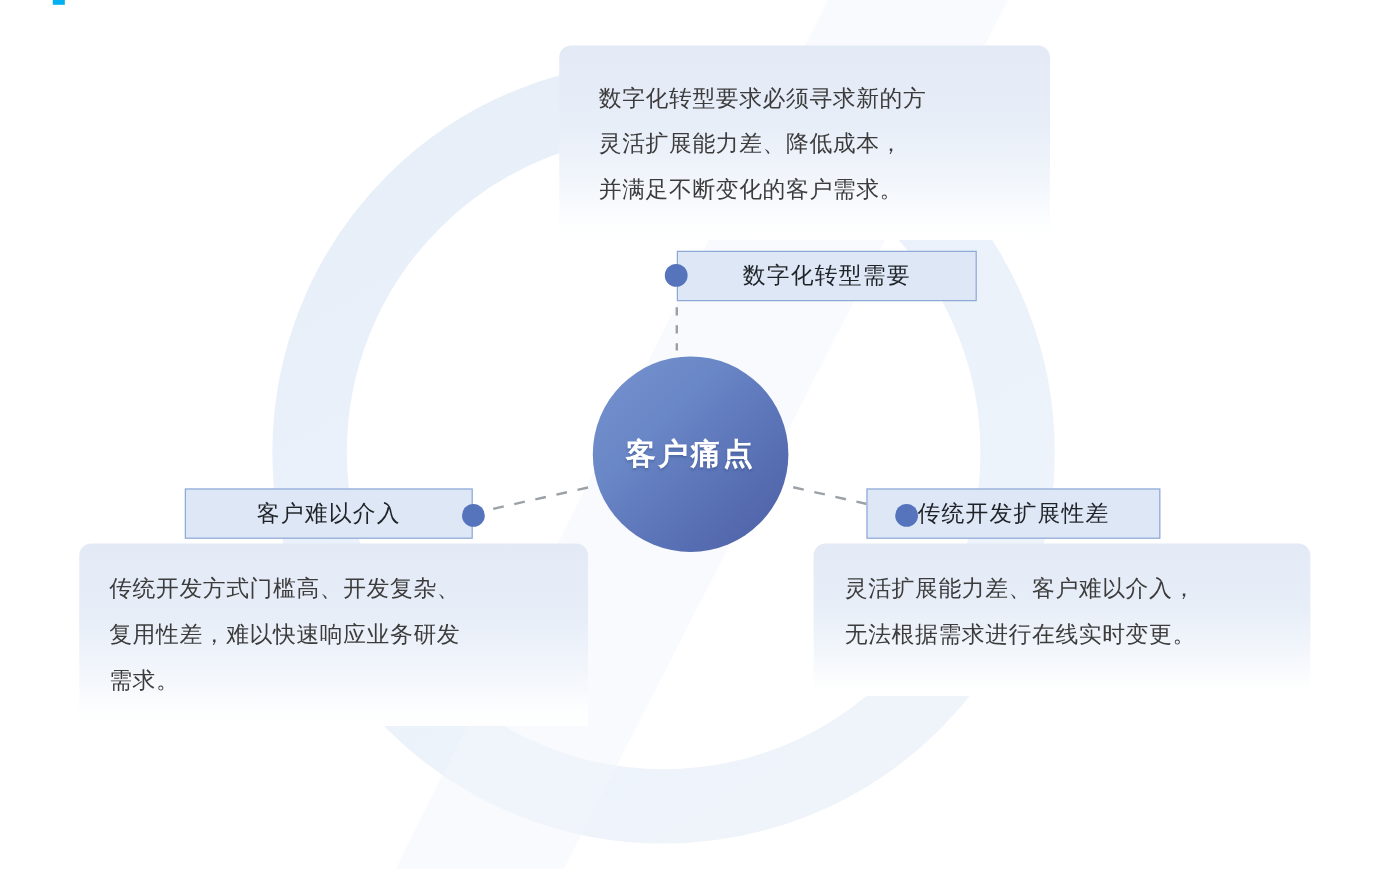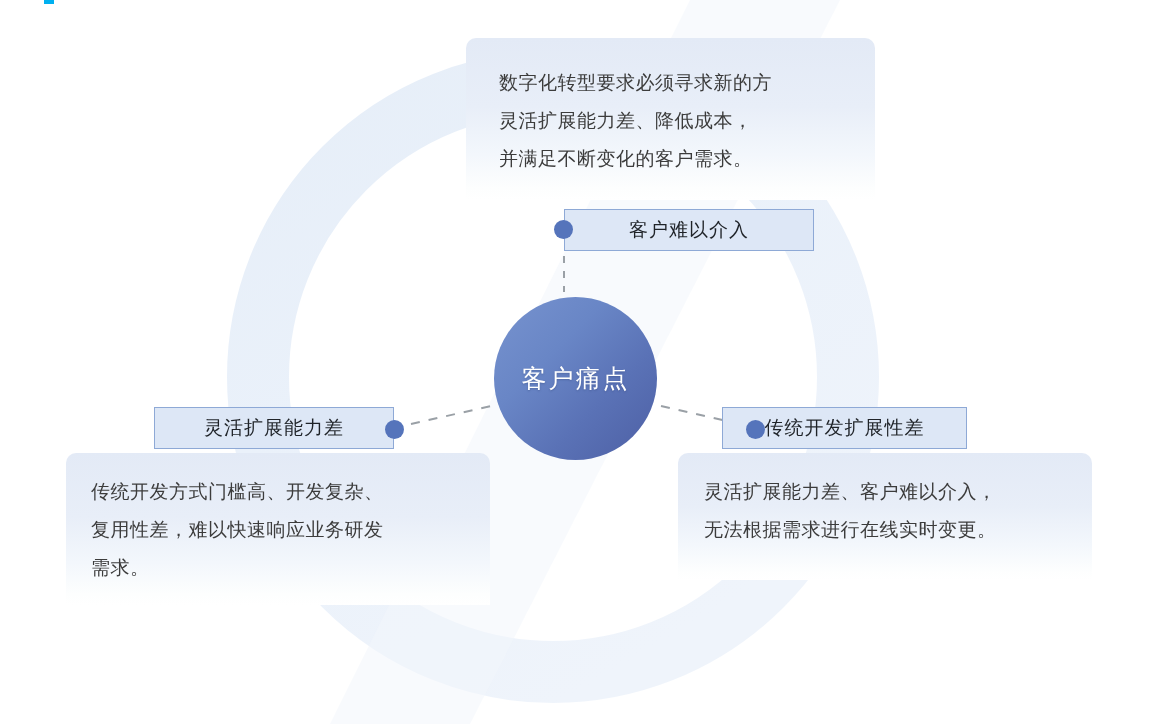--- a/index.html
+++ b/index.html
@@ -131,21 +131,21 @@
     height: 163px;
     border-radius: 50%;
     background: linear-gradient(135deg, #7793cf 0%, #6986c6 35%, #5a72b6 65%, #4d5fa4 100%);
     display: flex;
     align-items: center;
     justify-content: center;
   }
   #center-node .center-text {
     color: #ffffff;
     font-size: 25px;
-    font-weight: normal;
+    font-weight: bold;
     letter-spacing: 2px;
     text-shadow: 0 1px 2px rgba(40,60,110,0.35);
   }
 </style>
 </head>
 <body>
 
 <div id="canvas">
 
   <svg id="bg-layer" width="1150" height="724" viewBox="0 0 1150 724">
@@ -167,31 +167,31 @@
   </svg>
 
   <div class="cyan-mark"></div>
 
   <div class="detail-box" id="detail-top">
     <div class="detail-text">数字化转型要求必须寻求新的方
 灵活扩展能力差、降低成本，
 并满足不断变化的客户需求。</div>
   </div>
   <div class="label-chip" id="chip-top">
-    <span class="chip-text">客户难以介入</span>
+    <span class="chip-text">数字化转型需要</span>
   </div>
   <div class="node-dot" id="dot-top"></div>
 
   <div class="detail-box" id="detail-left">
     <div class="detail-text">传统开发方式门槛高、开发复杂、
 复用性差，难以快速响应业务研发
 需求。</div>
   </div>
   <div class="label-chip" id="chip-left">
-    <span class="chip-text">灵活扩展能力差</span>
+    <span class="chip-text">客户难以介入</span>
   </div>
   <div class="node-dot" id="dot-left"></div>
 
   <div class="detail-box" id="detail-right">
     <div class="detail-text">灵活扩展能力差、客户难以介入，
 无法根据需求进行在线实时变更。</div>
   </div>
   <div class="label-chip" id="chip-right">
     <span class="chip-text">传统开发扩展性差</span>
   </div>

